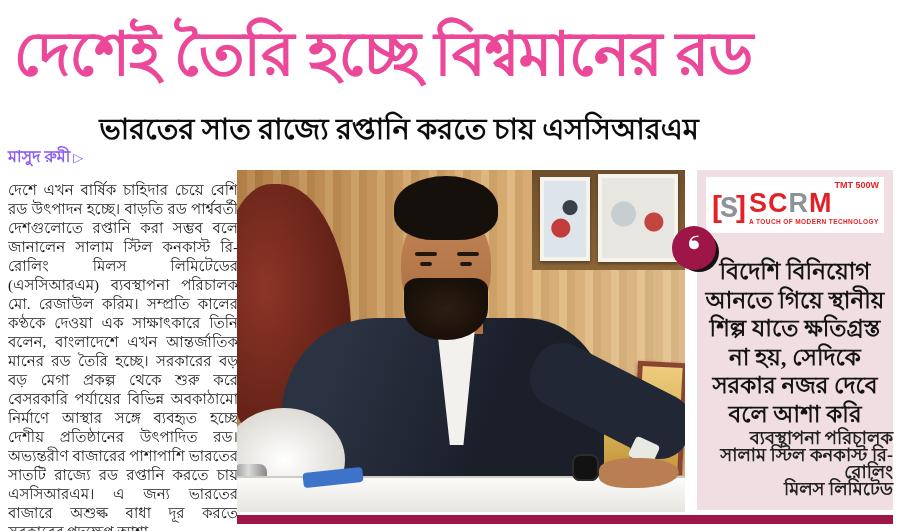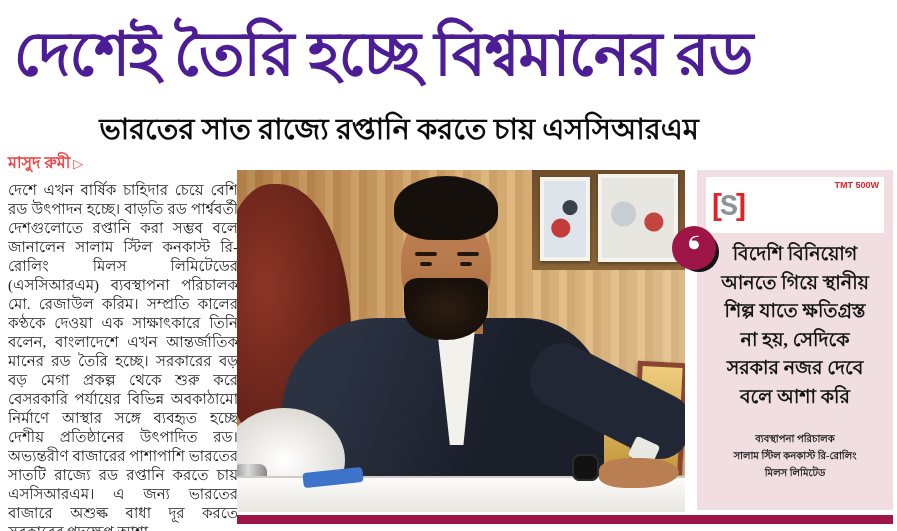--- a/index.html
+++ b/index.html
@@ -4,29 +4,29 @@
 <style>
   * { margin:0; padding:0; box-sizing:border-box; }
   html,body { background:#ffffff; }
   .page {
     position:relative; width:897px; height:531px; background:#ffffff;
     overflow:hidden; font-family:"Liberation Serif","DejaVu Serif",serif; color:#111;
   }
   
   .headline {
     position:absolute; top:8px; left:0; width:766px; text-align:center;
-    font-size:61px; font-weight:700; line-height:1.55; color:#4c1d95; letter-spacing:-1px;
+    font-size:61px; font-weight:700; line-height:1.55; color:#ec4899; letter-spacing:-1px;
   }
   .subheadline {
     position:absolute; top:106px; left:0; width:798px; text-align:center;
     font-size:29px; font-weight:700; color:#0d0d0d;
   }
   
   .byline {
-    position:absolute; left:8px; top:150px; font-size:16px; font-weight:700; color:#ef4444;
+    position:absolute; left:8px; top:144px; font-size:16px; font-weight:700; color:#8b5cf6;
   }
   .byline .ptr { font-size:13px; font-weight:400; margin-left:3px; }
   .body-col {
     position:absolute; left:8px; top:181px; width:230px; height:350px; overflow:hidden;
     font-size:15px; line-height:19px; text-align:justify; color:#1c1c1c;
   }
   
   .photo {
     position:absolute; left:237px; top:170px; width:448px; height:342px; overflow:hidden;
     background:repeating-linear-gradient(90deg,#c9975a 0 10px,#d6aa6e 10px 18px,#bf8d50 18px 26px);
@@ -90,26 +90,26 @@
   .mark { font-size:30px; font-weight:700; line-height:1; letter-spacing:-2px; }
   .mark .br { color:#e32227; }
   .mark .sg { color:#8d9296; font-family:"Liberation Mono","DejaVu Sans Mono",monospace; }
   .brandwrap { margin-left:5px; }
   .brand { font-size:27px; font-weight:800; color:#e32227; line-height:1; letter-spacing:1px; }
   .brand .gray { color:#8d9296; }
   .tagline { font-size:6.5px; font-weight:700; color:#e32227; letter-spacing:.4px; margin-top:1px; }
   .qball { position:absolute; left:-25px; top:56px; width:44px; height:44px; border-radius:50%;
     background:#9e1648; color:#ffffff; font-size:34px; line-height:48px; text-align:center;
     box-shadow:5px 4px 0 -2px #141414; }
-  .pull-quote { position:absolute; left:2px; top:70px; width:192px; text-align:center;
-    font-size:19px; font-weight:700; line-height:28.5px; white-space:pre-line; color:#141414; }
+  .pull-quote { position:absolute; left:2px; top:88px; width:192px; text-align:center;
+    font-size:23px; font-weight:700; line-height:28.5px; white-space:pre-line; color:#141414; }
   .speaker { position:absolute; left:0; top:238px; width:196px; text-align:center;
     font-size:16px; font-weight:700; color:#141414; }
-  .speaker-title { position:absolute; left:0; top:260px; width:196px; text-align:center;
-    font-size:10px; font-weight:700; line-height:17px; white-space:pre-line; color:#222; }
+  .speaker-title { position:absolute; left:0; top:260px; width:196px; text-align:right;
+    font-size:18px; font-weight:700; line-height:17px; white-space:pre-line; color:#222; }
   .credit { position:absolute; left:0; top:318px; width:196px; text-align:center;
     font-size:13px; font-weight:700; color:#222; }
   .maroon-bar { position:absolute; left:237px; top:515px; width:656px; height:9px; background:#9e1648; }
 </style>
 </head>
 <body>
 
 <div class="page">
 
   <h1 class="headline">দেশেই তৈরি হচ্ছে বিশ্বমানের রড</h1>
@@ -150,20 +150,24 @@
     <div class="cuff"></div>
     <div class="watch"></div>
     <div class="hand"></div>
   </div>
 
   <aside class="panel">
     <div class="logo-box">
       <span class="tmt">TMT 500W</span>
       <div class="logo-row">
         <span class="mark"><span class="br">[</span><span class="sg">S</span><span class="br">]</span></span>
+        <div class="brandwrap">
+          <div class="brand"><span>SC</span><span class="gray">R</span><span>M</span></div>
+          <div class="tagline">A TOUCH OF MODERN TECHNOLOGY</div>
+        </div>
       </div>
     </div>
     <div class="qball">❛</div>
     <blockquote class="pull-quote">বিদেশি বিনিয়োগ
 আনতে গিয়ে স্থানীয়
 শিল্প যাতে ক্ষতিগ্রস্ত
 না হয়, সেদিকে
 সরকার নজর দেবে
 বলে আশা করি</blockquote>
     <div class="speaker-title">ব্যবস্থাপনা পরিচালক

